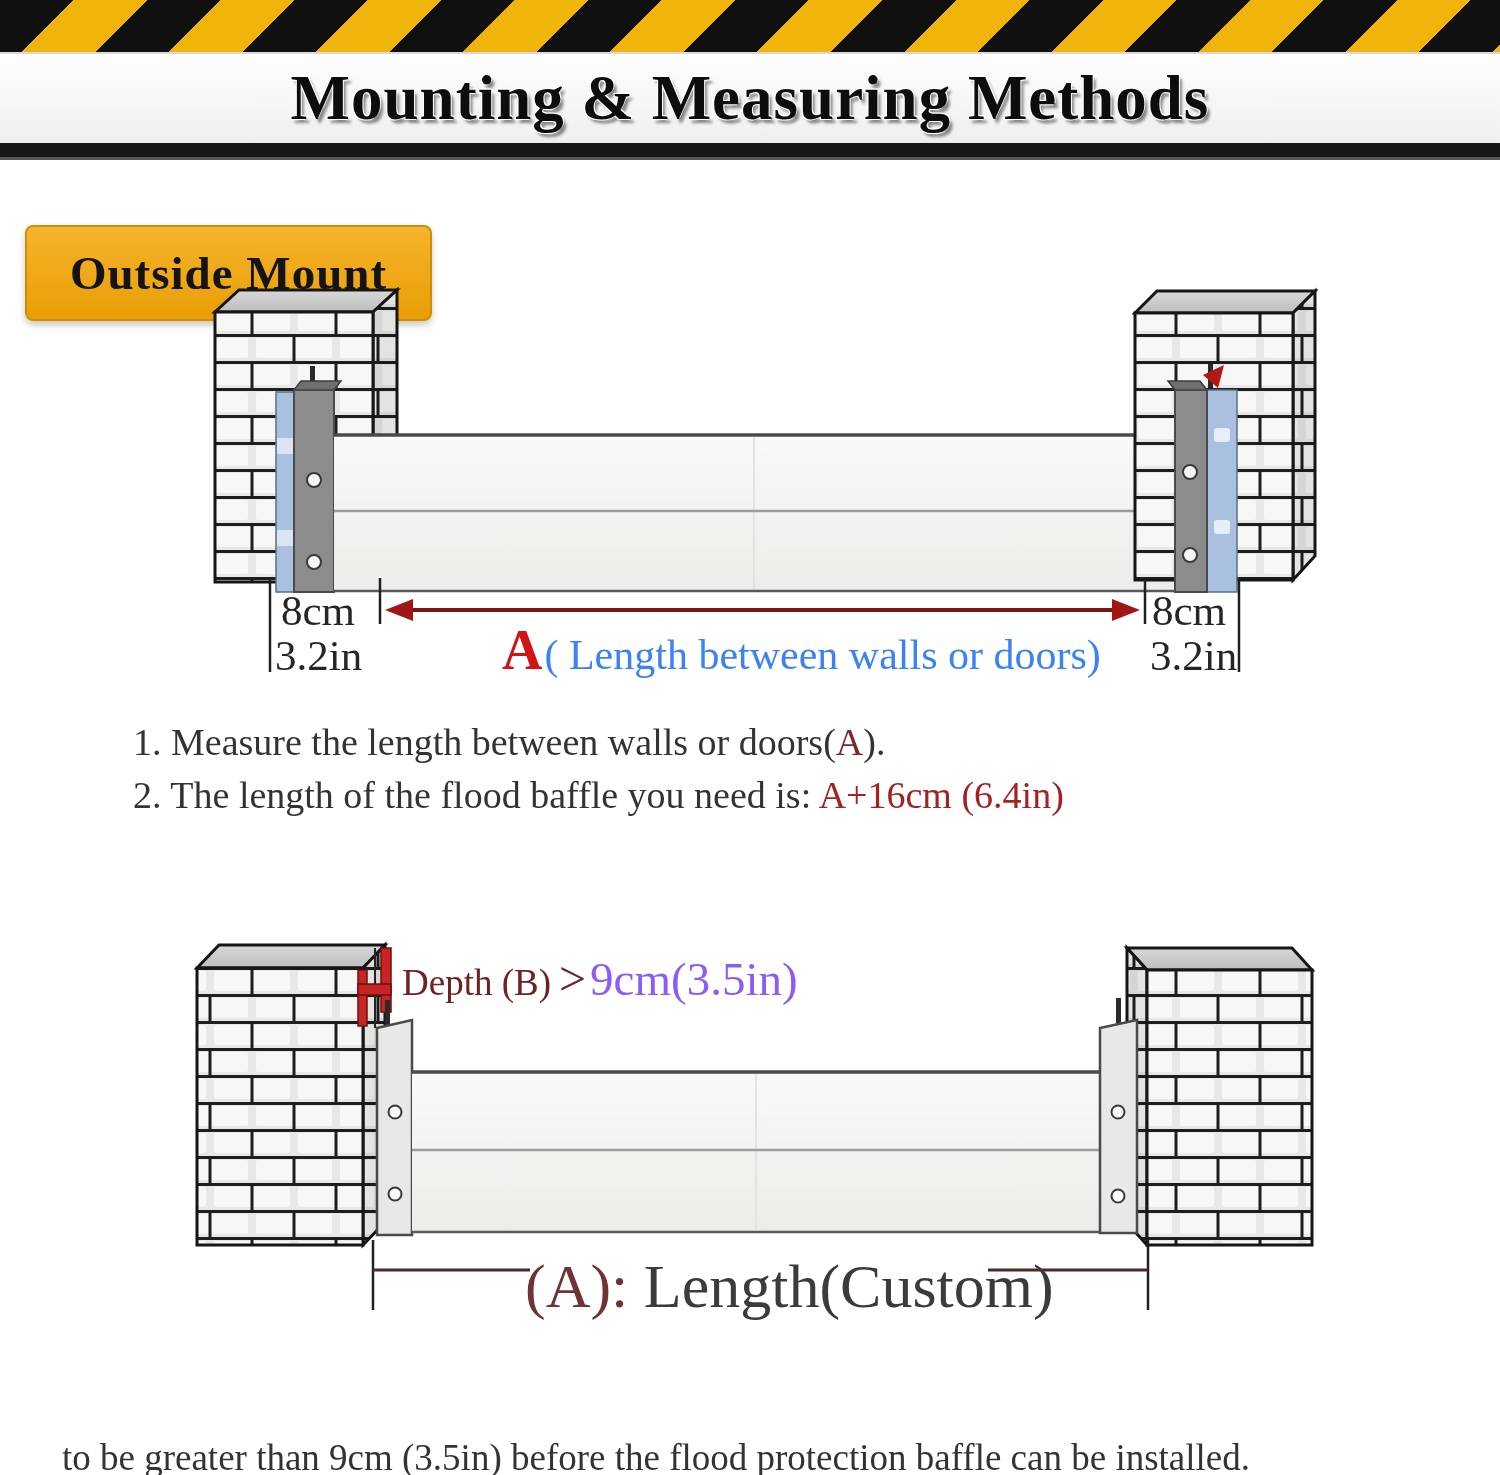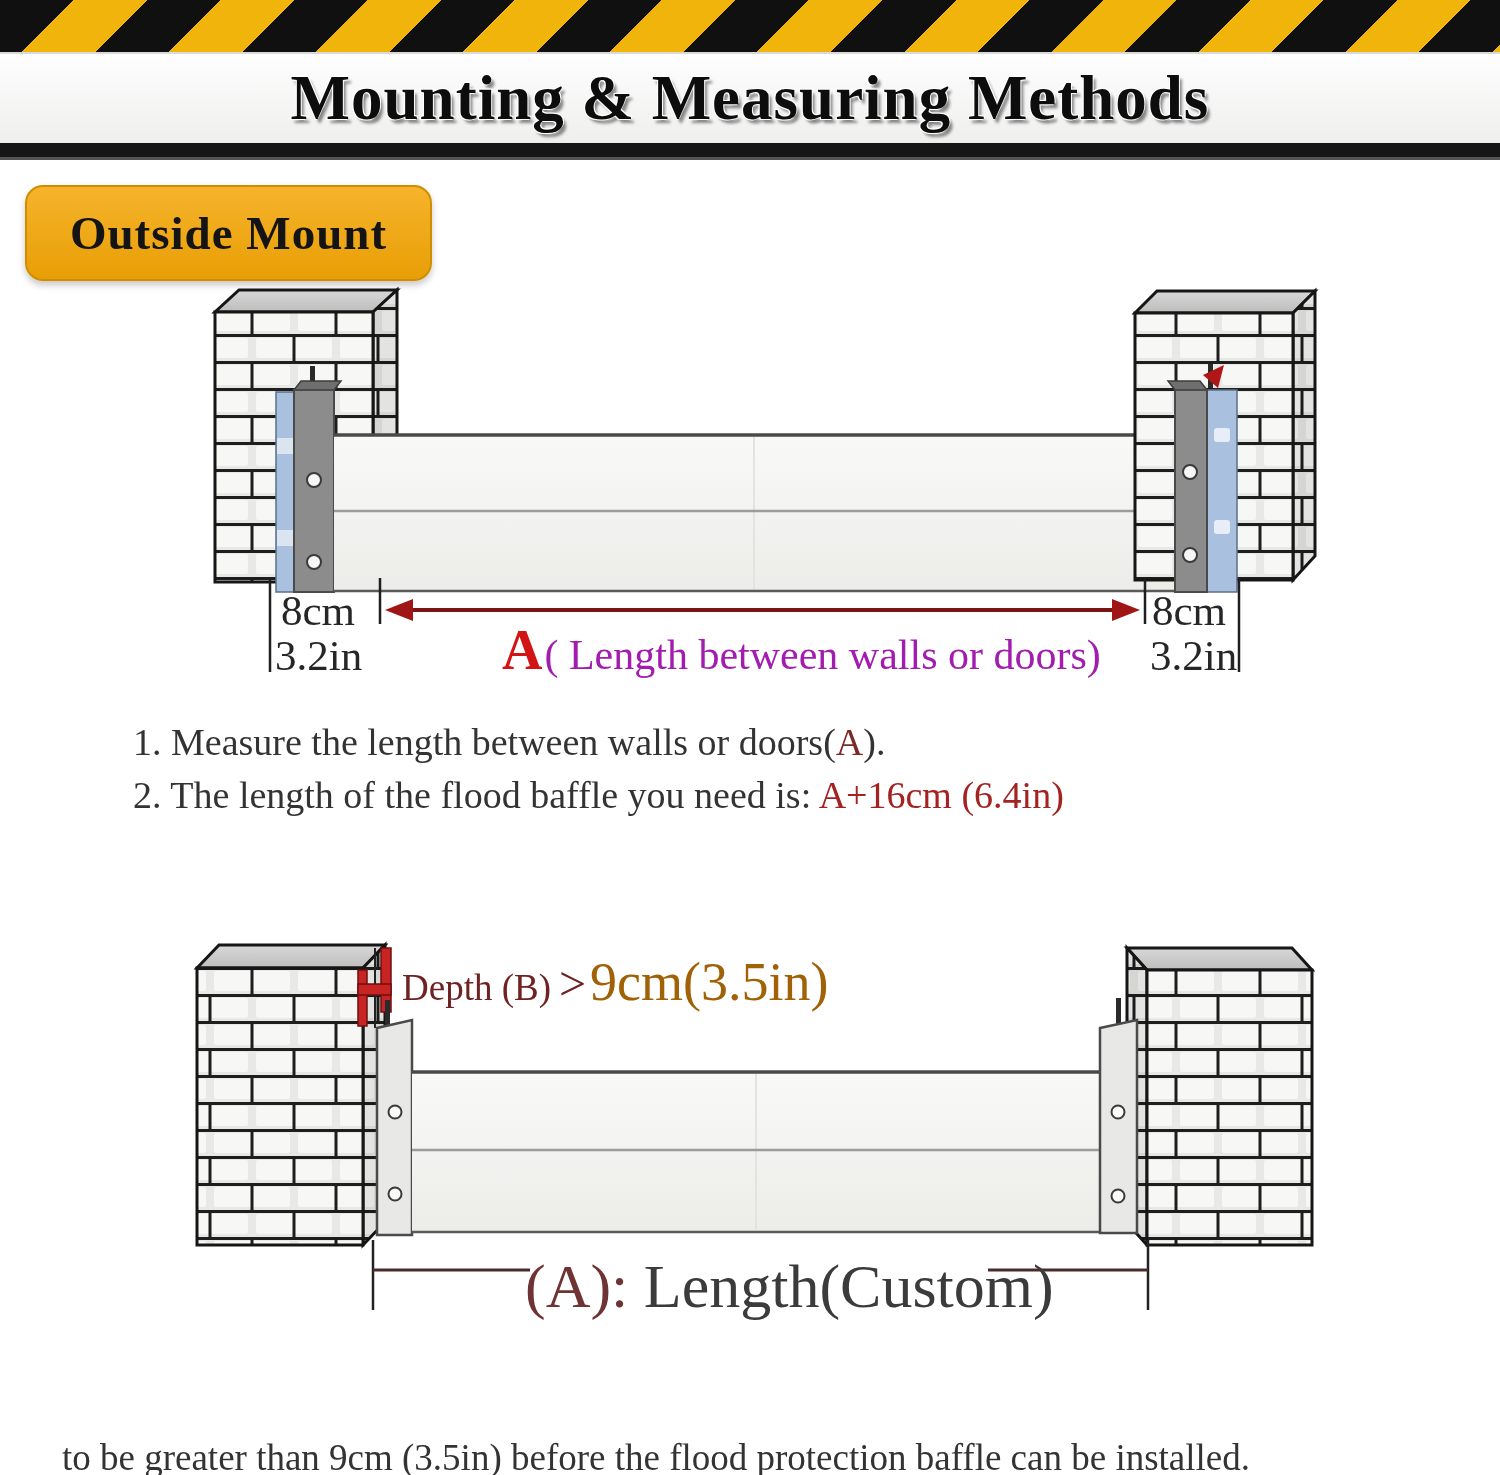--- a/index.html
+++ b/index.html
@@ -19,48 +19,48 @@
     display:flex;align-items:center;justify-content:center;
   }
   .page-title{
     font-size:63px;font-weight:bold;letter-spacing:1px;color:#0d0d0d;
     text-shadow:-1px -1px 0 #ffffff,1px -1px 0 #ffffff,-1px 1px 0 #ffffff,3px 4px 3px rgba(0,0,0,.45);
     white-space:nowrap;
   }
   .title-bar{position:absolute;left:0;top:143px;width:1500px;height:14px;background:#161616;border-bottom:3px solid #555;}
   
   .badge{
-    position:absolute;left:25px;width:403px;height:92px;border-radius:18px;
+    position:absolute;left:25px;width:403px;height:92px;border-radius:8px;
     background:linear-gradient(180deg,#f6b42c,#e89e05);
     border:2px solid #cf8e00;box-shadow:0 4px 7px rgba(0,0,0,.22);
     display:flex;align-items:center;justify-content:center;
-    font-size:47px;font-weight:600;color:#141414;letter-spacing:1px;
+    font-size:47px;font-weight:600;color:#141414;letter-spacing:1px;margin-top:40px;
   }
   .badge-outside{top:185px;}
   .badge-inside{top:840px;}
   
   .diagram{position:absolute;left:0;width:1500px;height:400px;}
   #svg-outside{top:280px;}
   #svg-inside{top:940px;}
   
   .mlabel{position:absolute;font-size:43px;color:#262626;line-height:1;white-space:nowrap;}
   .lbl-8cm-left{left:281px;top:589px;}
   .lbl-32in-left{left:275px;top:634px;}
   .lbl-8cm-right{left:1152px;top:589px;}
   .lbl-32in-right{left:1150px;top:634px;}
   .span-label{position:absolute;left:502px;top:618px;display:flex;align-items:baseline;white-space:nowrap;}
   .span-label .var{font-size:56px;font-weight:bold;color:#d31414;margin-right:2px;}
-  .span-label .desc{font-size:42px;color:#a21caf;}
+  .span-label .desc{font-size:42px;color:#3b82f6;}
   .len-label{position:absolute;left:525px;top:1251px;width:470px;text-align:center;font-size:62px;white-space:nowrap;}
   .len-label .var{color:#6f3333;}
   .len-label .desc{color:#3b3b3b;}
   .depth-label{position:absolute;left:402px;top:951px;display:flex;align-items:baseline;white-space:nowrap;}
   .depth-label .d1{font-size:37px;color:#6f2222;}
   .depth-label .gt{font-size:48px;color:#6f2222;margin:0 4px 0 8px;}
-  .depth-label .d2{font-size:54px;color:#a16207;}
+  .depth-label .d2{font-size:47px;color:#8b5cf6;}
   
   .step{position:absolute;font-size:38px;color:#333333;line-height:1.15;white-space:nowrap;}
   .ostep1{left:133px;top:721px;}
   .ostep2{left:133px;top:774px;}
   .istep1{left:100px;top:1343px;font-size:37px;}
   .istep2a{left:100px;top:1397px;font-size:37px;}
   .istep2b{left:62px;top:1437px;font-size:37px;}
   .hl-soft{color:#7e2828;}
   .hl-red{color:#a32222;}
 </style>

